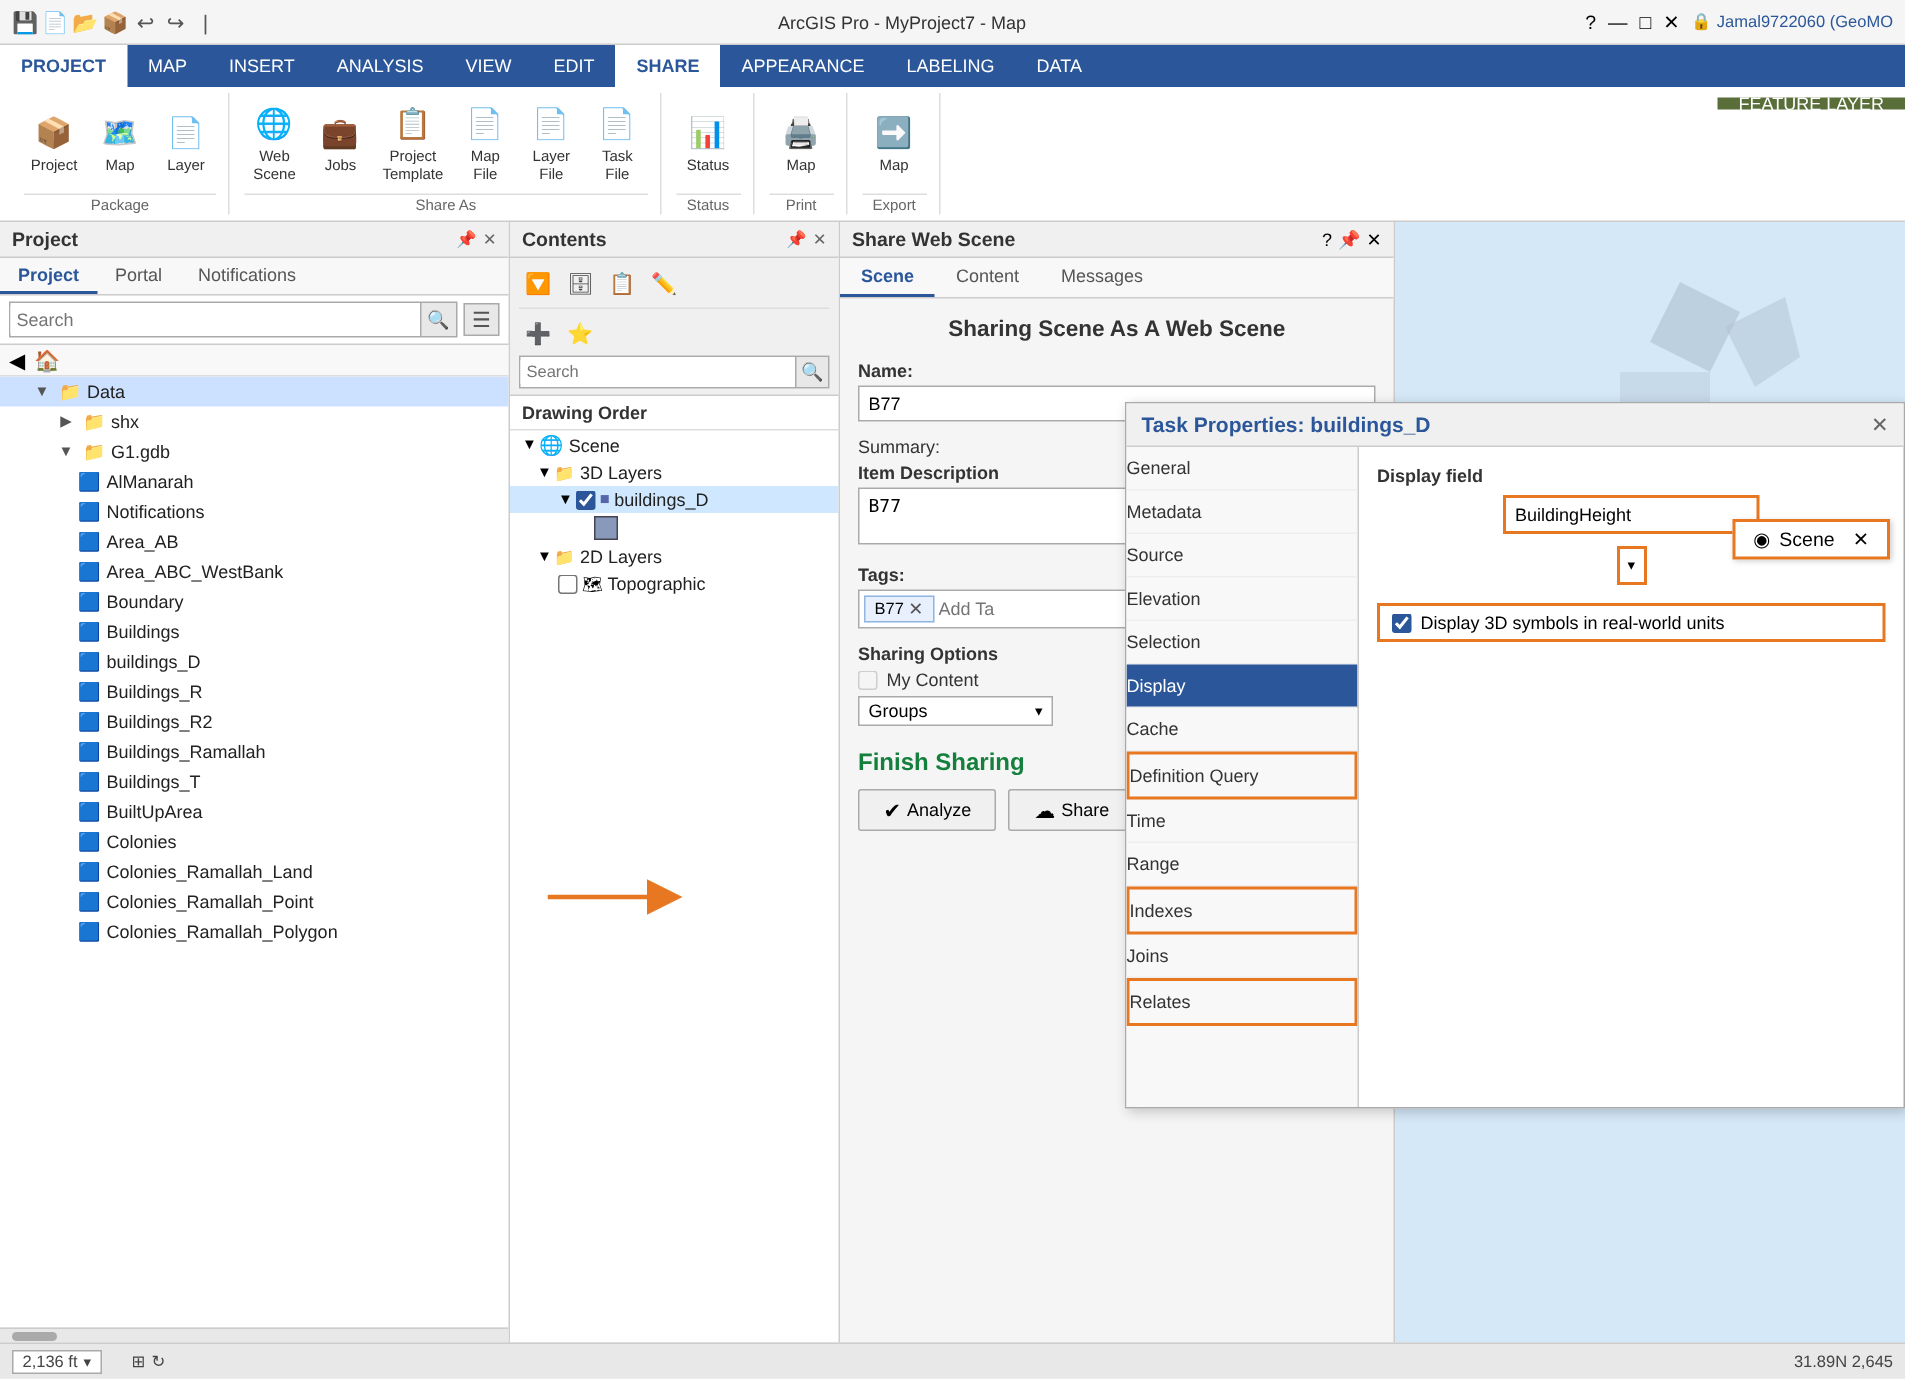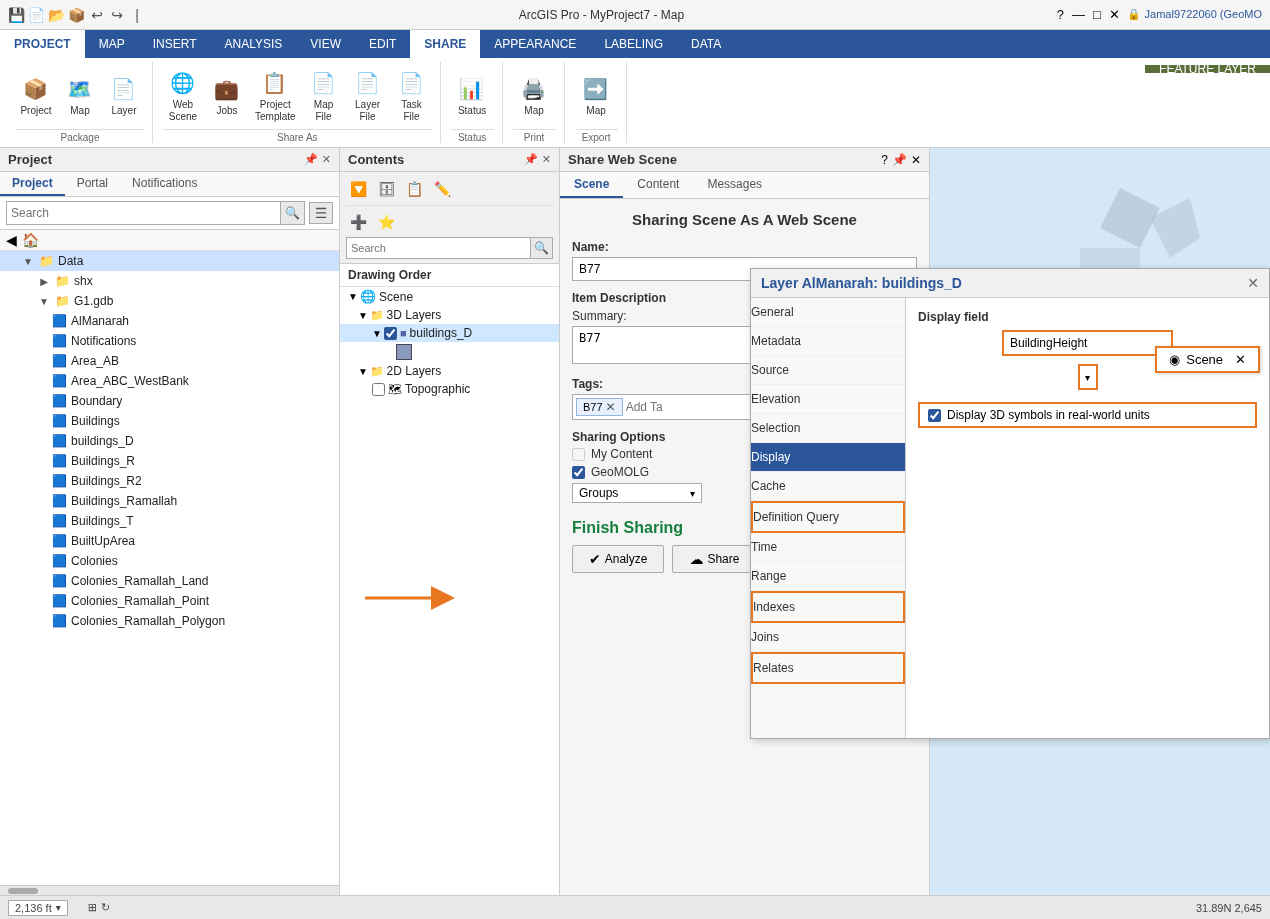--- a/index.html
+++ b/index.html
@@ -456,46 +456,42 @@
     </div>
     <div class="share-content">
       <div class="share-section-title">Sharing Scene As A Web Scene</div>
 
       <div class="form-row">
         <div class="form-label">Name:</div>
         <input type="text" class="form-input" value="B77" style="">
       </div>
 
       <div class="form-row">
+        <div class="form-label" style="font-weight:normal;margin-top:4px;">Summary:</div>
+        
         <div class="form-label">Item Description</div>
-        
-        <div class="form-label" style="font-weight:normal;margin-top:4px;">Summary:</div>
         <textarea class="form-input" rows="2" style="resize: none;">B77</textarea>
       </div>
 
       <div class="form-row">
         <div class="form-label">Tags:</div>
         <div class="tag-area">
           <div class="tag">
             <span>B77</span>
             <span class="tag-x">✕</span>
           </div>
           <input class="tag-input" type="text" placeholder="Add Ta" style="">
         </div>
       </div>
 
       <div class="form-row sharing-options">
         <div class="form-label">Sharing Options</div>
         <div class="checkbox-row">
           <input type="checkbox" disabled="" style="">
           <span>My Content</span>
-        </div>
-        <div class="checkbox-row">
-          <input type="checkbox" checked="" style="">
-          <span>GeoMOLG</span>
         </div>
         <div class="groups-dropdown">
           <span>Groups</span>
           <span style="margin-left:auto;font-size:10px;">▾</span>
         </div>
       </div>
 
       <div class="finish-sharing">
         <div class="finish-title">Finish Sharing</div>
         <div class="btn-row">
@@ -533,21 +529,21 @@
         <marker id="arrowhead" markerWidth="8" markerHeight="8" refX="4" refY="4" orient="auto">
           <polygon points="0 0, 8 4, 0 8" fill="#e87722"></polygon>
         </marker>
       </defs>
       <line x1="0" y1="15" x2="78" y2="15" stroke="#e87722" stroke-width="3" marker-end="url(#arrowhead)"></line>
     </svg>
   </div>
 
   <div class="layer-props">
     <div class="layer-props-header">
-      <span class="layer-props-title">Layer AlManarah: buildings_D</span>
+      <span class="layer-props-title">Task Properties: buildings_D</span>
       <span class="layer-props-close">✕</span>
     </div>
     <div class="layer-props-body">
 
       <div class="layer-props-nav">
         <div class="nav-item">General</div>
         <div class="nav-item">Metadata</div>
         <div class="nav-item">Source</div>
         <div class="nav-item">Elevation</div>
         <div class="nav-item">Selection</div>

